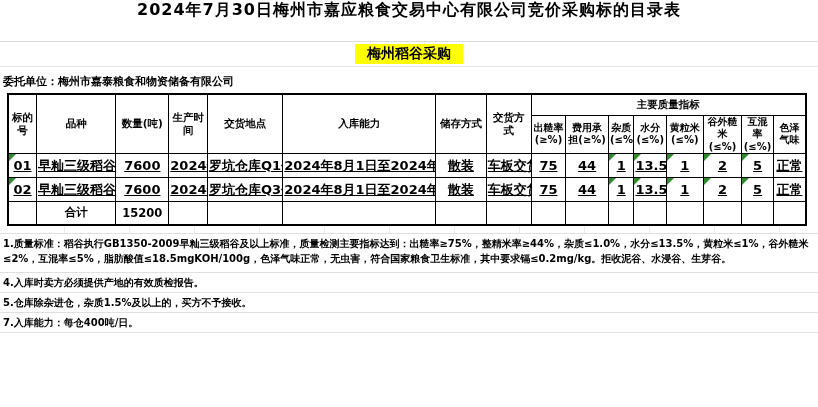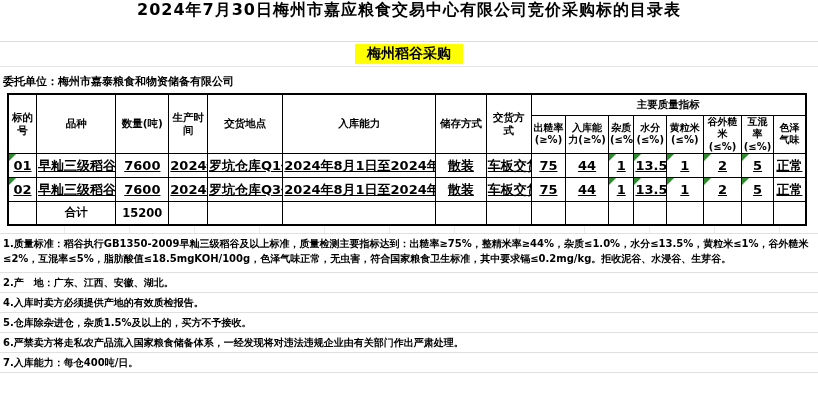--- a/index.html
+++ b/index.html
@@ -82,21 +82,21 @@
       <th rowspan="2">数量(吨)</th>
       <th rowspan="2">生产时间</th>
       <th rowspan="2">交货地点</th>
       <th rowspan="2">入库能力</th>
       <th rowspan="2">储存方式</th>
       <th rowspan="2">交货方式</th>
       <th colspan="8">主要质量指标</th>
     </tr>
     <tr class="qh">
       <th>出糙率(≥%)</th>
-      <th>入库能力(≥%)</th>
+      <th>费用承担(≥%)</th>
       <th>杂质(≤%)</th>
       <th>水分(≤%)</th>
       <th>黄粒米(≤%)</th>
       <th>谷外糙米(≤%)</th>
       <th>互混率(≤%)</th>
       <th>色泽气味</th>
     </tr>
 
     <tr class="dr">
       <td><span class="tri"></span><span>01</span></td>
@@ -154,21 +154,19 @@
       <td></td>
       <td></td>
     </tr>
   </tbody>
     </table>
 
   <div class="gap-row"></div>
 
   <div class="notes">
     <div class="note tall">1.质量标准：稻谷执行GB1350-2009早籼三级稻谷及以上标准，质量检测主要指标达到：出糙率≥75%，整精米率≥44%，杂质≤1.0%，水分≤13.5%，黄粒米≤1%，谷外糙米≤2%，互混率≤5%，脂肪酸值≤18.5mgKOH/100g，色泽气味正常，无虫害，符合国家粮食卫生标准，其中要求镉≤0.2mg/kg。拒收泥谷、水浸谷、生芽谷。</div>
-    <div class="note">2.产　地：广东、江西、安徽、湖北。</div>
     <div class="note">4.入库时卖方必须提供产地的有效质检报告。</div>
     <div class="note">5.仓库除杂进仓，杂质1.5%及以上的，买方不予接收。</div>
-    <div class="note">6.严禁卖方将走私农产品流入国家粮食储备体系，一经发现将对违法违规企业由有关部门作出严肃处理。</div>
     <div class="note">7.入库能力：每仓400吨/日。</div>
 
   </div>
 
 </div>
 
 </body></html>

